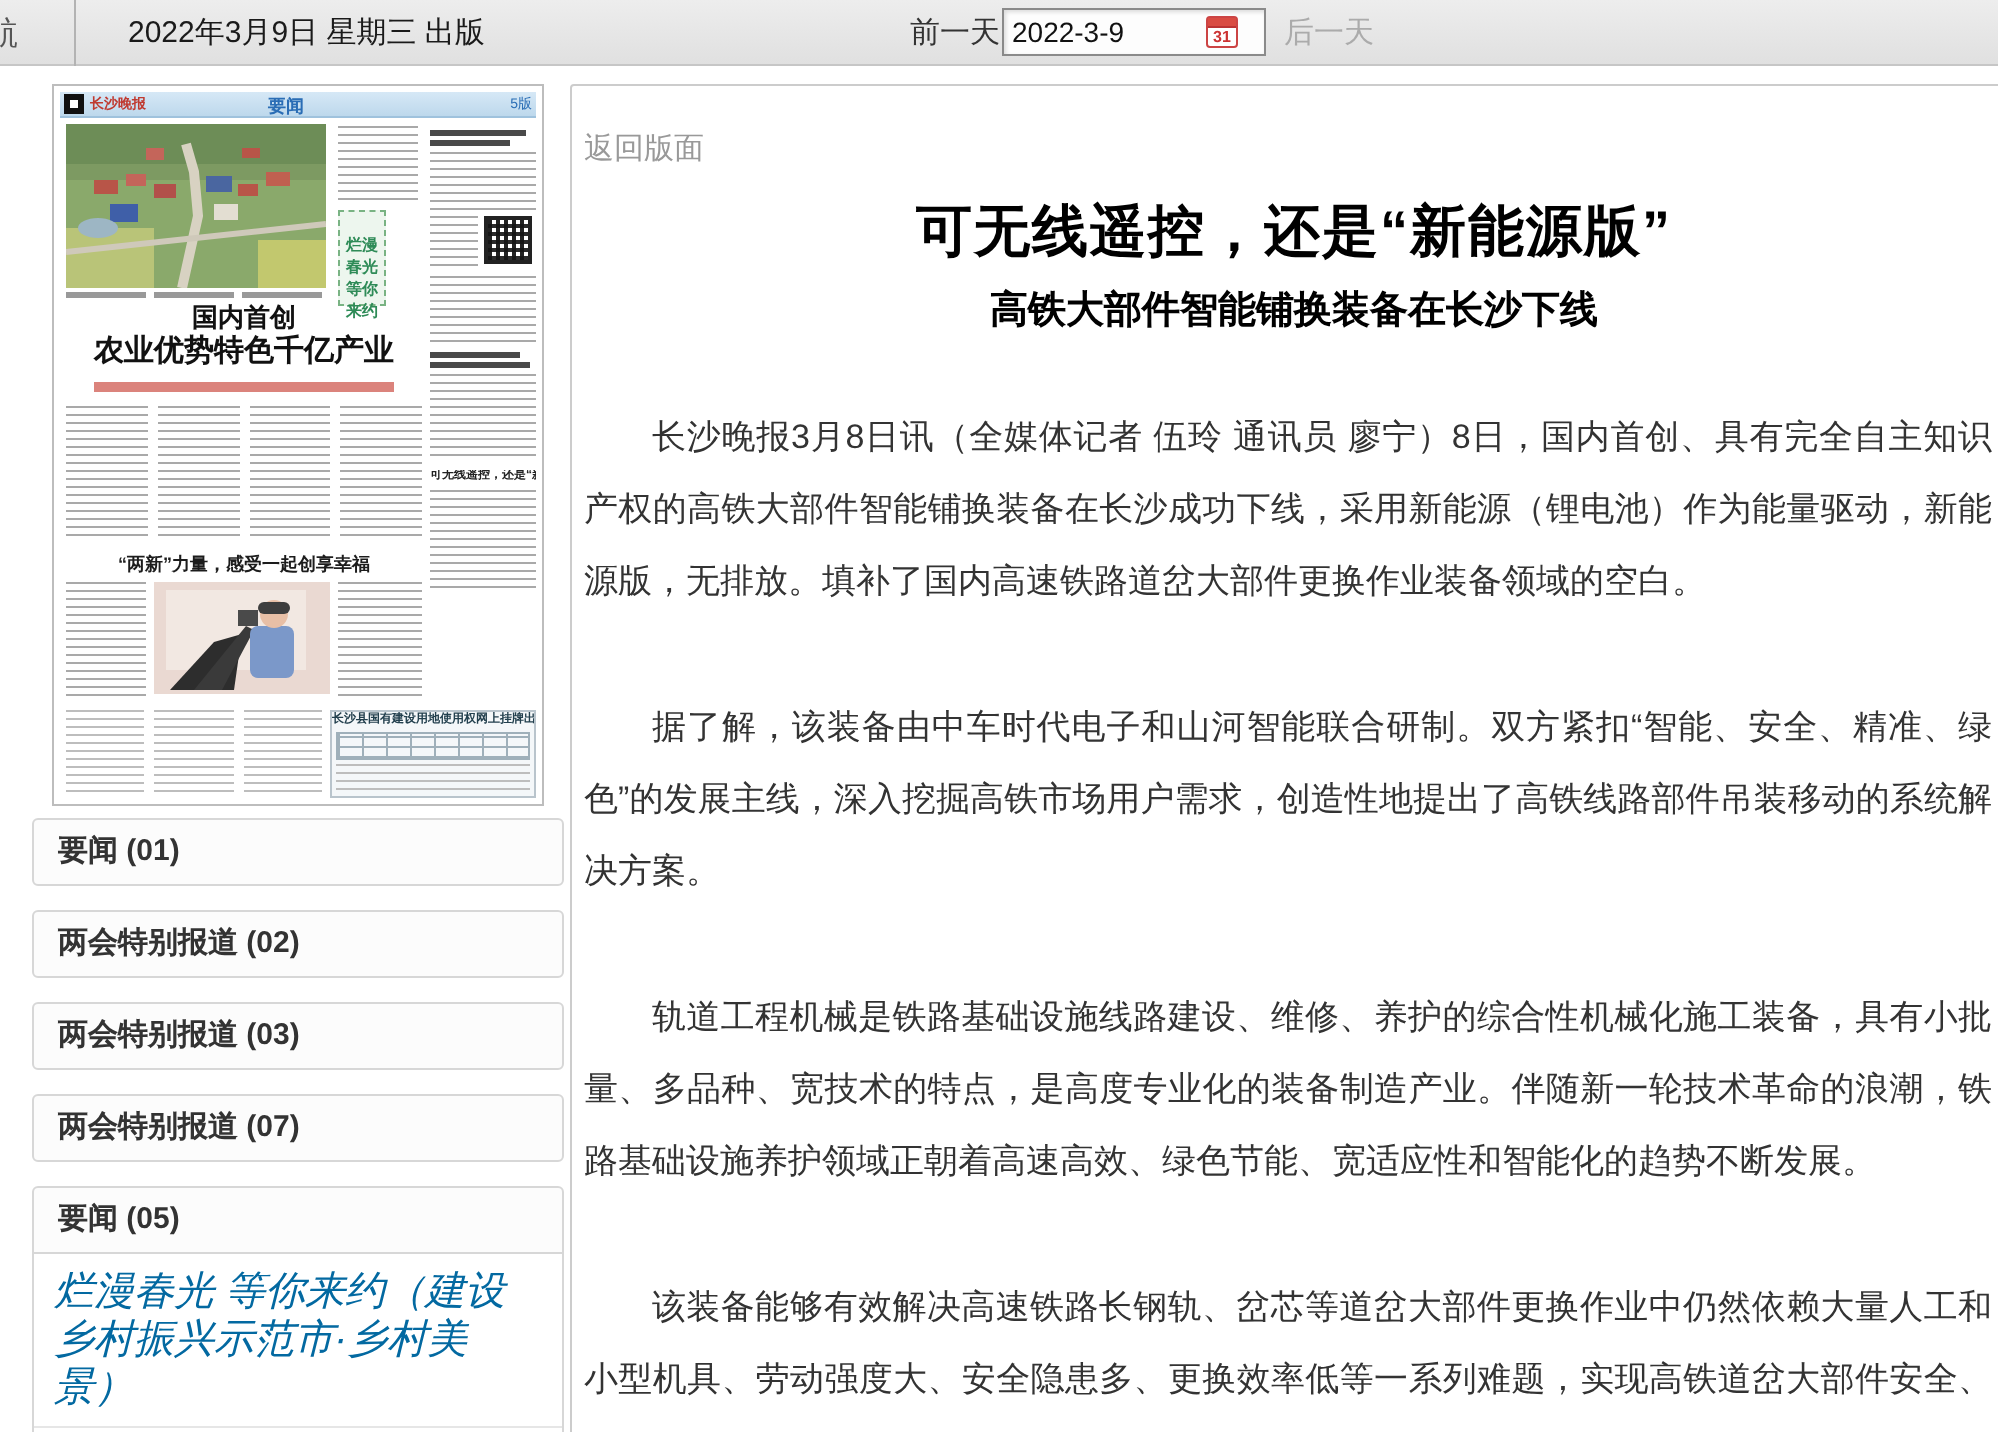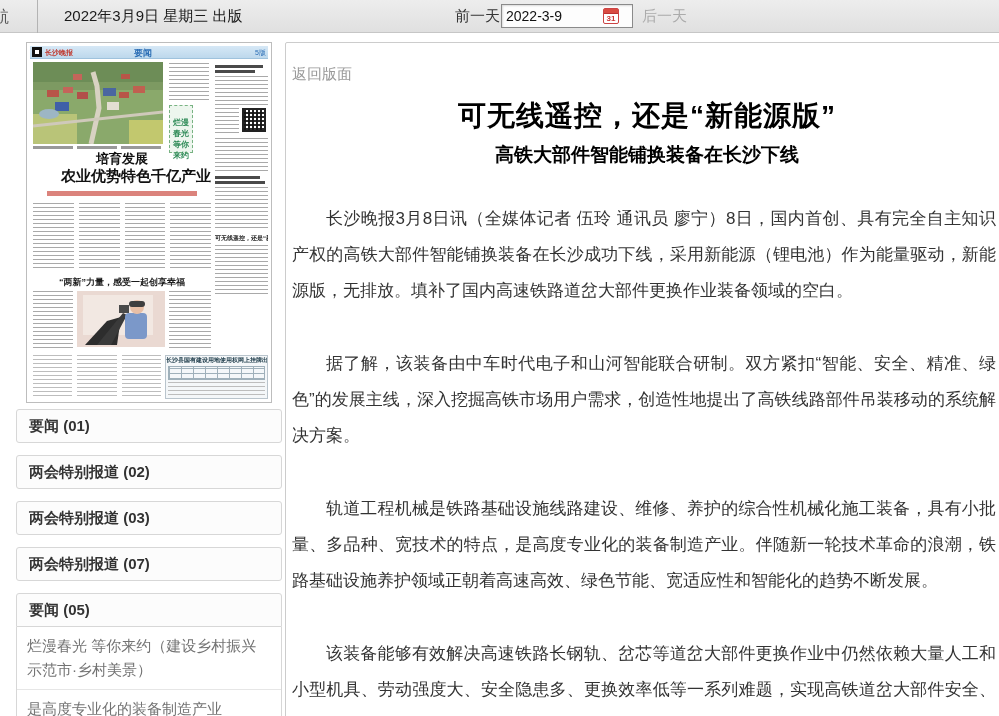--- a/index.html
+++ b/index.html
@@ -49,21 +49,21 @@
   .t-masthead {
     left:3px; top:3px; width:238px; height:13px;
     background:linear-gradient(#d6e8f6,#bdd8ec); border-bottom:1px solid #9fc2dd;
   }
   .t-logo { position:absolute; left:2px; top:1px; width:10px; height:10px; background:#111; }
   .t-logo::after{ content:""; position:absolute; left:3px; top:3px; width:4px; height:4px; background:#fff; }
   .t-brand { position:absolute; left:15px; top:3px; font-size:7px; line-height:7px; color:#c03a30; font-weight:bold; white-space:nowrap; }
   .t-section { position:absolute; left:104px; top:2px; font-size:9px; line-height:10px; color:#2a6db5; font-weight:bold; }
   .t-page { position:absolute; right:2px; top:3px; font-size:7px; line-height:7px; color:#2a6db5; }
   .t-head1 { left:6px; top:108px; width:178px; text-align:center; font-size:13px; line-height:15px; font-weight:bold; color:#111; }
-  .t-head2 { left:6px; top:124px; width:178px; text-align:right; font-size:15px; line-height:17px; font-weight:bold; color:#111; }
+  .t-head2 { left:6px; top:124px; width:178px; text-align:center; font-size:15px; line-height:17px; font-weight:bold; color:#111; }
   .t-redline { left:20px; top:148px; width:150px; height:5px; background:#cf5a50; opacity:.75; }
   .t-promo {
     left:142px; top:62px; width:24px; height:48px;
     border:1px dashed #79b383; background:#edf6ee; text-align:center;
   }
   .t-promo-txt { font-size:8px; line-height:11px; font-weight:bold; color:#2e8b57; margin-top:11px; }
   .t-midhead { left:6px; top:234px; width:178px; text-align:center; font-size:9px; line-height:11px; font-weight:bold; color:#1c1c1c; white-space:nowrap; overflow:hidden; }
   .t-rc-bold { background:#4a4a4a; height:3px; margin:2px 0; }
   .t-qr {
     width:24px; height:24px; border:2px solid #222; background:
@@ -87,22 +87,22 @@
 
   .section-item {
     height:34px; line-height:32px; border:1px solid #d7d7d7; border-radius:3px;
     background:#fcfcfc; font-weight:bold; font-size:15px; color:#333;
     padding-left:12px; margin-top:12px; cursor:pointer; width:266px;
   }
   .section-item.first { margin-top:6px;padding-left:12px; }
   .section-item.with-list { border-radius:3px 3px 0 0; margin-bottom:0; }
   .article-list { width:266px; border:1px solid #d7d7d7; border-top:none; background:#fff; border-radius:0 0 3px 3px; }
   .article-item {
-    padding:7px 10px; font-size:15px; color:#737373; line-height:24px;
-    border-top:1px solid #e6e6e6; cursor:pointer;
+    padding:7px 10px; font-size:20px; color:#0369a1; line-height:24px;
+    border-top:1px solid #e6e6e6; cursor:pointer;font-style:italic;
   }
 
   
   .main-panel {
     position:absolute; left:285px; top:42px; width:724px; height:700px;
     background:#fff; border:1px solid #cccccc; border-radius:2px;
   }
   .back-link { display:inline-block; margin:22px 0 0 6px; font-size:15px; color:#999; cursor:pointer; }
   .article-title { text-align:center; font-size:28px; font-weight:bold; color:#000; margin-top:13px; letter-spacing:1px; }
   .article-subtitle { text-align:center; font-size:19px; font-weight:bold; color:#000; margin-top:7px; }
@@ -179,21 +179,21 @@
         <div class="t-qr" style="margin-left:3px;"></div>
       </div>
       <div class="t-lines" style="height:34px; margin-top:4px;"></div>
       <div class="t-rc-bold" style="width:85%; margin-top:4px;"></div>
       <div class="t-rc-bold" style="width:95%"></div>
       <div class="t-lines" style="height:44px; margin-top:3px;"></div>
       <div class="t-rchead" style="margin-top:4px;">可无线遥控，还是“新能源版”</div>
       <div class="t-lines" style="height:52px; margin-top:3px;"></div>
     </div>
 
-    <div class="t-abs t-head1">培育发展</div>
+    <div class="t-abs t-head1">国内首创</div>
     <div class="t-abs t-head2">农业优势特色千亿产业</div>
     <div class="t-abs t-redline"></div>
 
     <div class="t-abs" style="left:6px; top:160px; width:178px; height:66px; display:flex; gap:5px;">
       <div class="t-lines" style="flex:1"></div>
       <div class="t-lines" style="flex:1"></div>
       <div class="t-lines" style="flex:1"></div>
       <div class="t-lines" style="flex:1"></div>
     </div>
 

